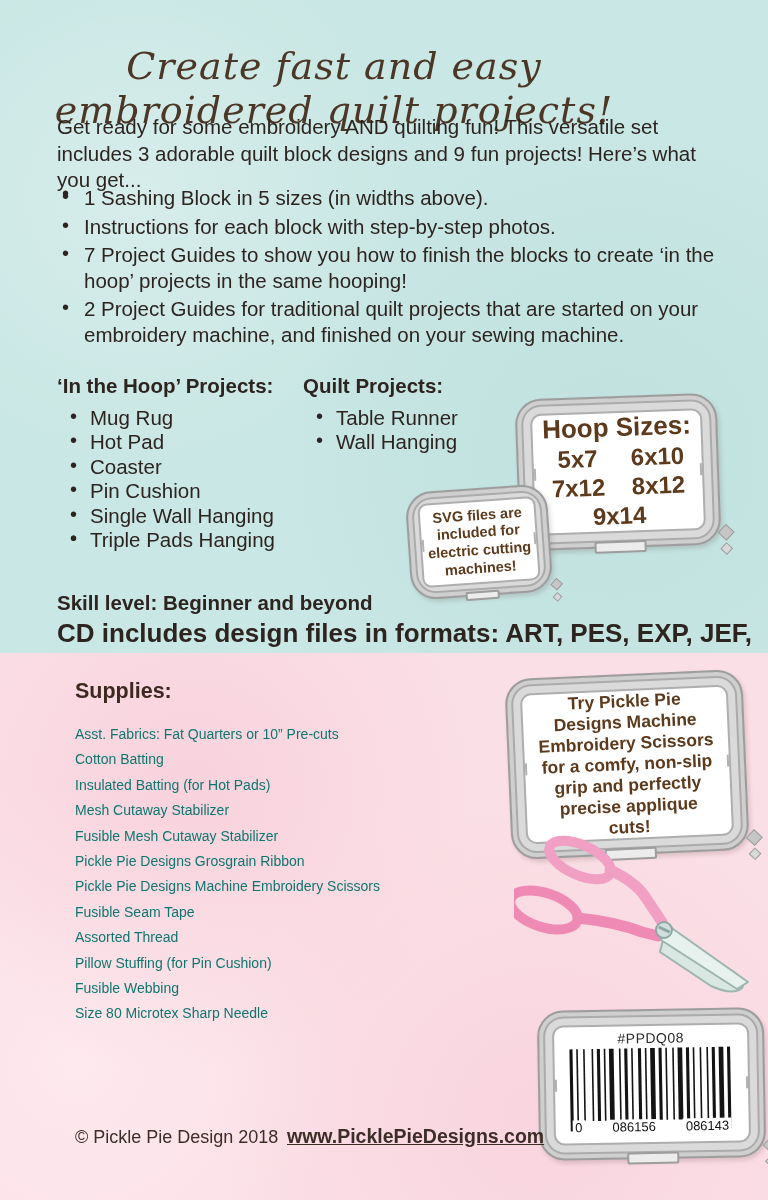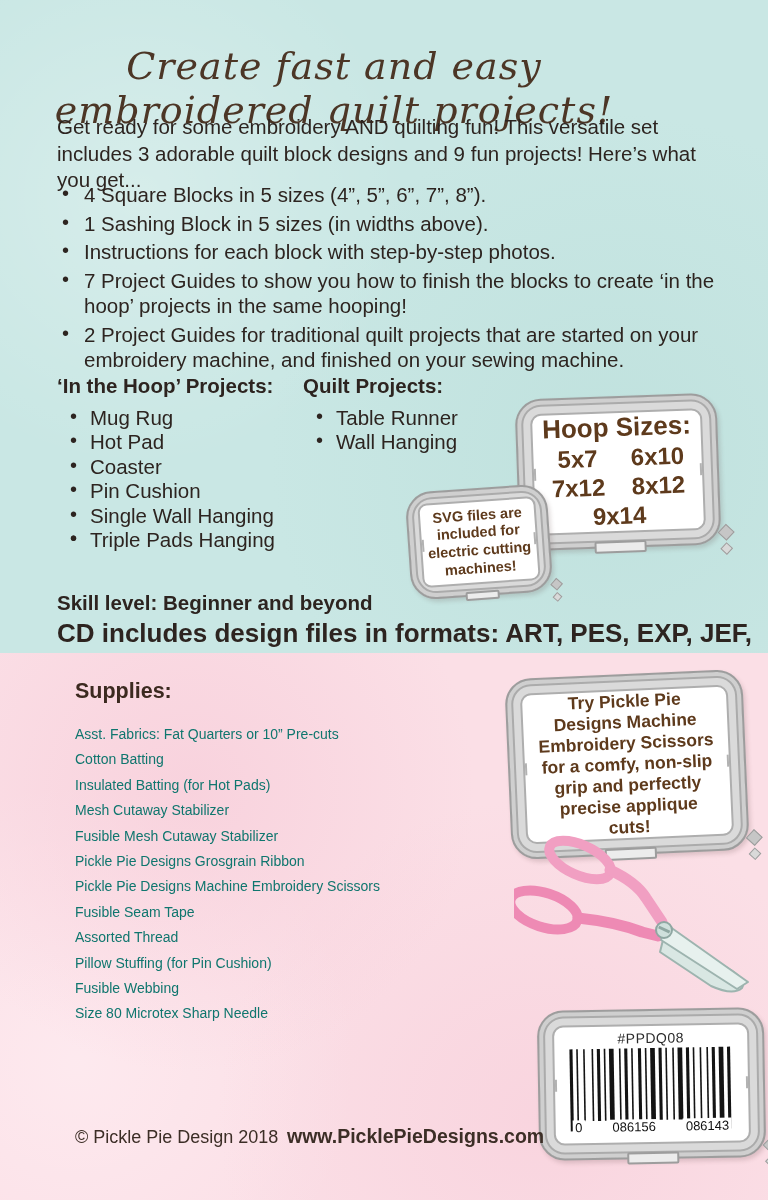--- a/index.html
+++ b/index.html
@@ -59,21 +59,21 @@
   .proj-list .dot { top:-2px; }
 
   .skill  { position:absolute; left:57px; top:591px; font-size:20.5px; font-weight:bold; color:#2d2420; }
   .cdline { position:absolute; left:57px; top:618px; font-size:26px; font-weight:bold; color:#2d2420; }
 
   .supplies-head { position:absolute; left:75px; top:679px; font-size:21.5px; font-weight:bold; color:#3c2a20; }
   .supplies { position:absolute; left:75px; top:722px; list-style:none;
     font-size:14px; line-height:25.4px; color:#0f766e; }
 
   .foot-copy { position:absolute; left:75px;  top:1127px; font-size:18px; color:#3c2e26; }
-  .foot-site { position:absolute; left:287px; top:1125px; font-size:19.5px; font-weight:600; color:#3c2e26; }
+  .foot-site { position:absolute; left:287px; top:1125px; font-size:19.5px; font-weight:600; color:#3c2e26;text-decoration:underline; }
 
   
   .hoop {
     position:absolute; background:#dadada; border:2px solid #9d9d9d; border-radius:26px;
     box-shadow: inset 0 0 0 4px #cfcfcf, inset 0 0 0 6px #ababab, 2px 3px 4px rgba(90,60,60,.18);
   }
   .hoop-window {
     position:absolute; inset:13px; background:#fff; border:2px solid #aeaeae; border-radius:11px;
     display:flex; flex-direction:column; align-items:center; justify-content:center;
     text-align:center; overflow:hidden;
@@ -127,21 +127,21 @@
 
 <div id="page">
 
   <div class="panel-top">
 
     <div class="script-title">Create fast and easy embroidered quilt projects!</div>
 
     <div class="intro">Get ready for some embroidery AND quilting fun! This versatile set includes 3 adorable quilt block designs and 9 fun projects! Here’s what you get...</div>
 
     <ul class="features">
-        <li><span class="dot">•</span><span>4 Square Blocks in 5 sizes (4”, 5”, 6”, 7”, 8”).</span></li>
+        <li><span class="dot">•</span></li>
         <li><span class="dot">•</span><span>1 Sashing Block in 5 sizes (in widths above).</span></li>
         <li><span class="dot">•</span><span>Instructions for each block with step-by-step photos.</span></li>
         <li><span class="dot">•</span><span>7 Project Guides to show you how to finish the blocks to create ‘in the hoop’ projects in the same hooping!</span></li>
         <li><span class="dot">•</span><span>2 Project Guides for traditional quilt projects that are started on your embroidery machine, and finished on your sewing machine.</span></li>
       </ul>
 
     <div class="col-head head-ith">‘In the Hoop’ Projects:</div>
     <div class="col-head head-quilt">Quilt Projects:</div>
 
     <ul class="proj-list list-ith">

